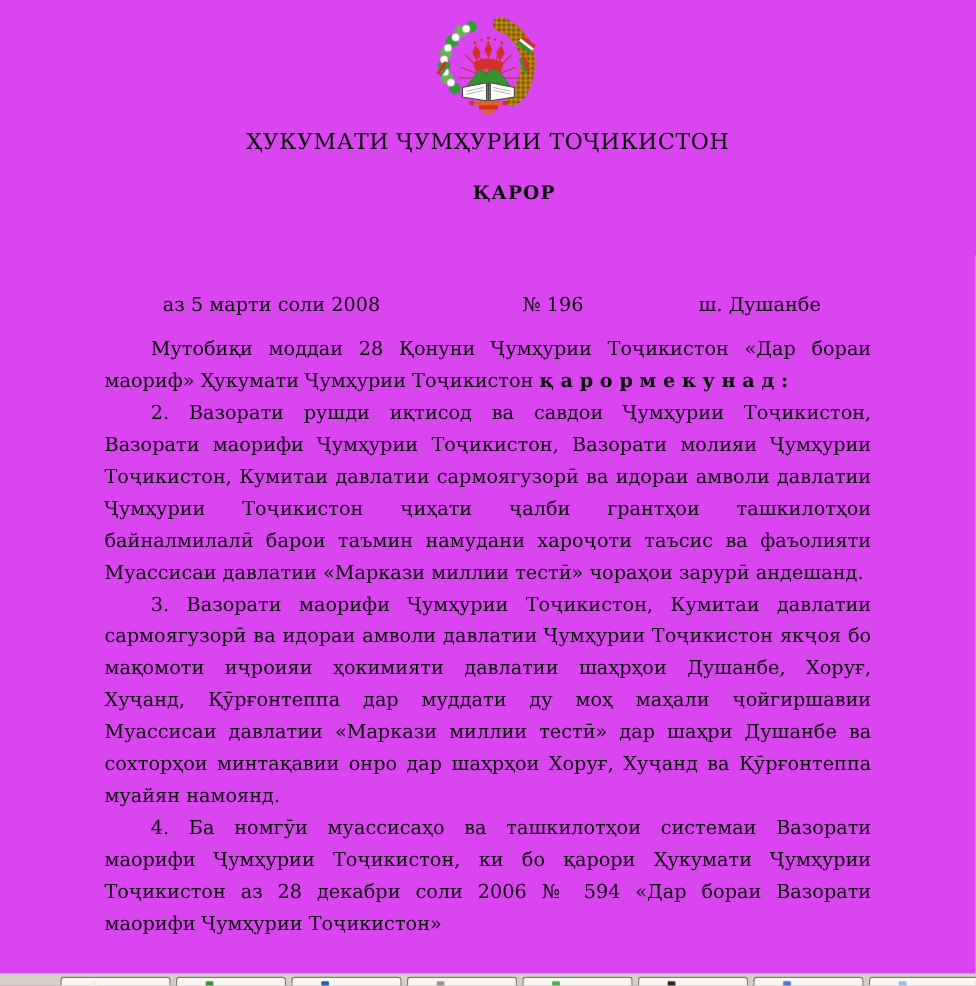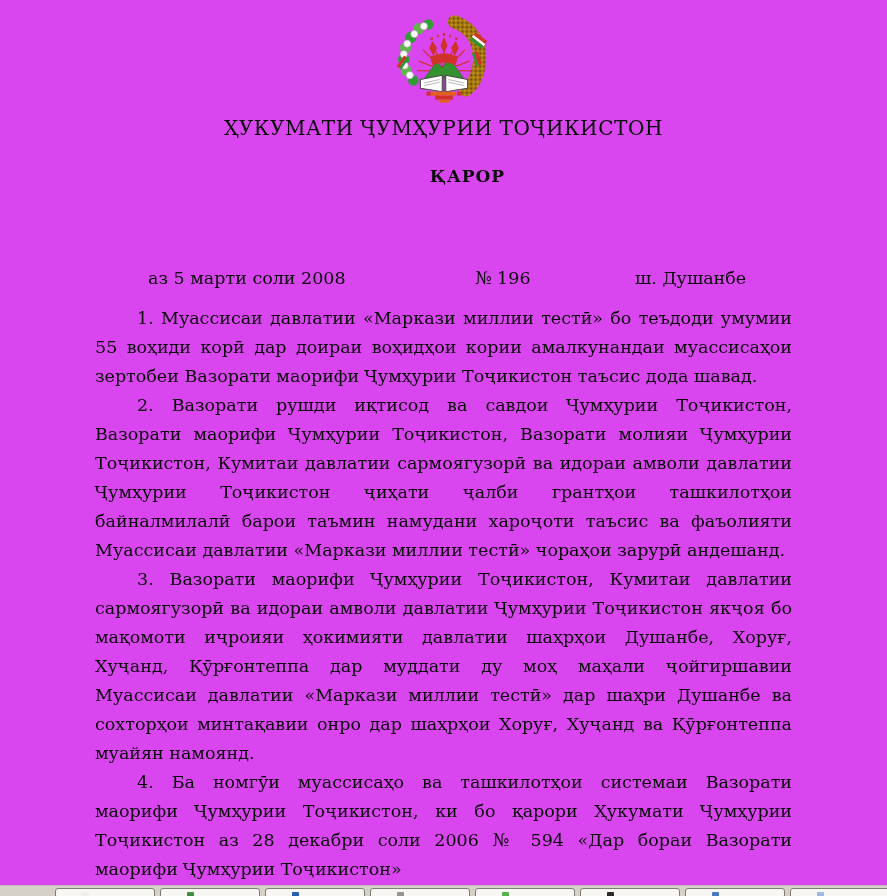--- a/index.html
+++ b/index.html
@@ -199,21 +199,21 @@
   <div class="org-title">ҲУКУМАТИ ҶУМҲУРИИ ТОҶИКИСТОН</div>
   <div class="doc-type">ҚАРОР</div>
 
   <div class="dateline">
     <span class="date">аз 5 марти соли 2008</span>
     <span class="num">№ 196</span>
     <span class="city">ш. Душанбе</span>
   </div>
 
   <div class="body-text">
-    <p>1. Муассисаи давлатии «Маркази миллии тестӣ» бо теъдоди умумии 55 воҳиди корӣ дар доираи воҳидҳои кории амалкунандаи муассисаҳои зертобеи Вазорати маорифи Ҷумҳурии Тоҷикистон таъсис дода шавад.</p>
+    <p><span>Мутобиқи моддаи 28 Қонуни Ҷумҳурии Тоҷикистон «Дар бораи маориф» Ҳукумати Ҷумҳурии Тоҷикистон </span><span class="resolves">қ а р о р   м е к у н а д :</span></p>
     <p>2. Вазорати рушди иқтисод ва савдои Ҷумҳурии Тоҷикистон, Вазорати маорифи Ҷумҳурии Тоҷикистон, Вазорати молияи Ҷумҳурии Тоҷикистон, Кумитаи давлатии сармоягузорӣ ва идораи амволи давлатии Ҷумҳурии Тоҷикистон ҷиҳати ҷалби грантҳои ташкилотҳои байналмилалӣ барои таъмин намудани хароҷоти таъсис ва фаъолияти Муассисаи давлатии «Маркази миллии тестӣ» чораҳои зарурӣ андешанд.</p>
     <p>3. Вазорати маорифи Ҷумҳурии Тоҷикистон, Кумитаи давлатии сармоягузорӣ ва идораи амволи давлатии Ҷумҳурии Тоҷикистон якҷоя бо мақомоти иҷроияи ҳокимияти давлатии шаҳрҳои Душанбе, Хоруғ, Хуҷанд, Қӯрғонтеппа дар муддати ду моҳ маҳали ҷойгиршавии Муассисаи давлатии «Маркази миллии тестӣ» дар шаҳри Душанбе ва сохторҳои минтақавии онро дар шаҳрҳои Хоруғ, Хуҷанд ва Қӯрғонтеппа муайян намоянд.</p>
     <p>4. Ба номгӯи муассисаҳо ва ташкилотҳои системаи Вазорати маорифи Ҷумҳурии Тоҷикистон, ки бо қарори Ҳукумати Ҷумҳурии Тоҷикистон аз 28 декабри соли 2006 № 594 «Дар бораи Вазорати маорифи Ҷумҳурии Тоҷикистон»</p>
   </div>
 
   <div class="taskbar" id="taskbar" style="background: rgb(213, 209, 201);">
       <div class="tb-btn" style="left: 55px;">
         <span class="tb-ico" style="background: rgb(240, 239, 233);"></span>
       </div>
       <div class="tb-btn" style="left: 160px;">

